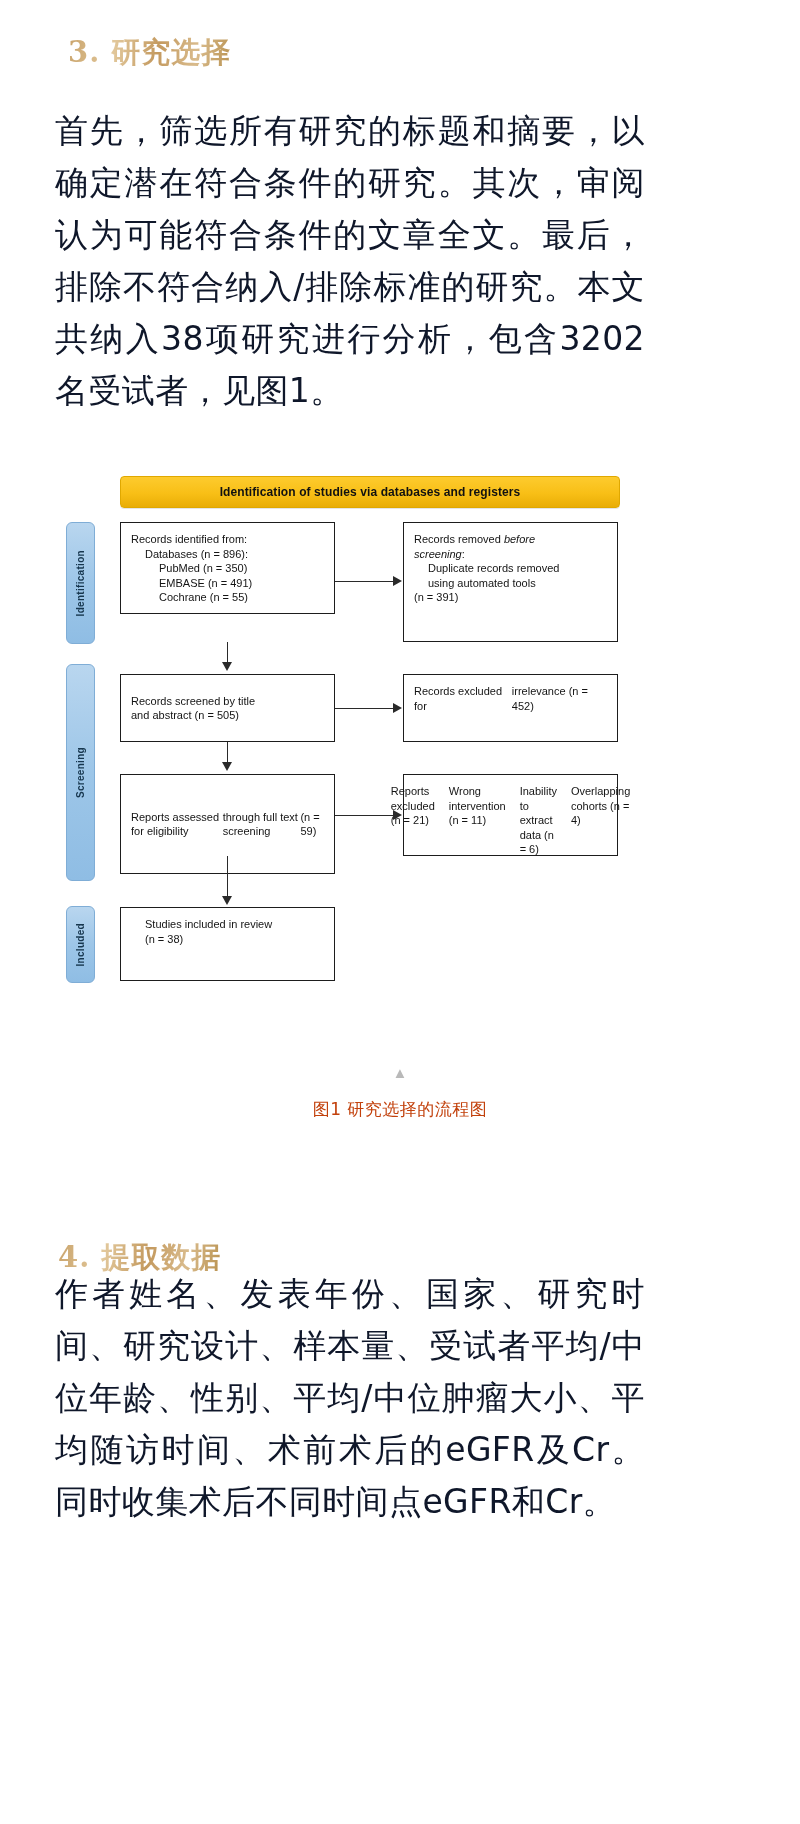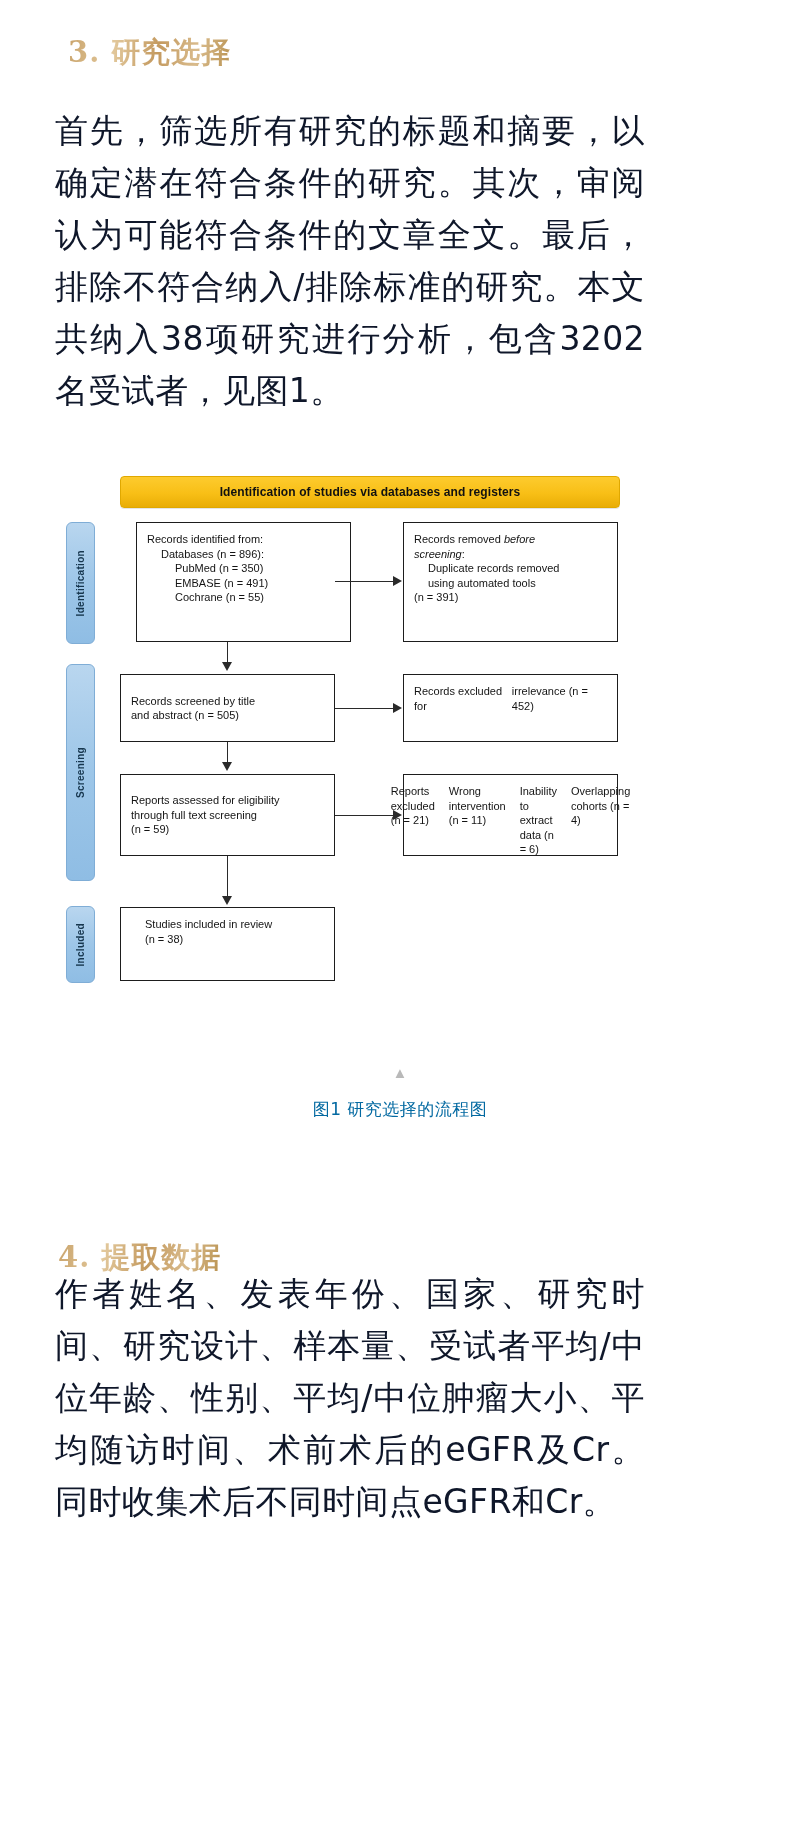--- a/index.html
+++ b/index.html
@@ -23,21 +23,21 @@
   .para{
     position:absolute;
     font-family:"DejaVu Sans","Liberation Sans",sans-serif;
     font-size:33px;line-height:52px;color:#0f172a;
     text-align:justify;text-align-last:left;
     letter-spacing:0.4px;
   }
   .fig-caption{
     position:absolute;width:100%;text-align:center;
     font-family:"DejaVu Sans","Liberation Sans",sans-serif;
-    font-size:17px;color:#0369a1;letter-spacing:0.5px;
+    font-size:17px;color:#c2410c;letter-spacing:0.5px;
   }
   .collapse-caret{
     position:absolute;left:0;width:100%;text-align:center;
     color:#b9b9b9;font-size:15px;line-height:10px;
   }
 
   
   .flow{position:absolute;left:58px;top:466px;width:570px;height:570px;
         font-family:"Liberation Sans","DejaVu Sans",sans-serif;}
 
@@ -102,21 +102,21 @@
     <div class="sidelabel" style="left:8px;top:56px;height:120px;">
       <span>Identification</span>
     </div>
     <div class="sidelabel" style="left:8px;top:198px;height:215px;">
       <span>Screening</span>
     </div>
     <div class="sidelabel" style="left:8px;top:440px;height:75px;">
       <span>Included</span>
     </div>
 
-    <div class="nodebox" style="left:78px;top:56px;width:215px;height:120px;">
+    <div class="nodebox" style="left:62px;top:56px;width:215px;height:92px;">
       <span>Records identified from:</span>
       <span class="ind1">Databases (n =  896):</span>
       <span class="ind2">PubMed (n = 350)</span>
       <span class="ind2">EMBASE (n = 491)</span>
       <span class="ind2">Cochrane (n = 55)</span>
     </div>
 
     <div class="nodebox" style="left:345px;top:56px;width:215px;height:120px;">
       <span><span>Records removed </span><i>before</i></span>
       <span style="display:block"><i>screening</i><span>:</span></span>
@@ -140,21 +140,21 @@
       <span>Records excluded for</span>
       <span>irrelevance (n = 452)</span>
     </div>
 
     <div class="ln h-line" style="left:277px;top:242px;width:59px;"></div>
     <div class="arrow-r" style="left:335px;top:237px;"></div>
 
     <div class="ln v-line" style="left:169px;top:276px;height:22px;"></div>
     <div class="arrow-d" style="left:164px;top:296px;"></div>
 
-    <div class="nodebox" style="left:62px;top:308px;width:215px;height:82px;display:flex;flex-direction:column;justify-content:center;">
+    <div class="nodebox" style="left:62px;top:308px;width:215px;height:100px;display:flex;flex-direction:row;justify-content:center;align-items:center;">
       <span>Reports assessed for eligibility</span>
       <span>through full text screening</span>
       <span>(n = 59)</span>
     </div>
 
     <div class="nodebox" style="left:345px;top:308px;width:215px;height:82px;display:flex;justify-content:center;">
       <span>Reports excluded (n = 21)</span>
       <span class="ind1">Wrong intervention (n = 11)</span>
       <span class="ind1">Inability to extract data (n = 6)</span>
       <span class="ind1">Overlapping cohorts (n = 4)</span>

